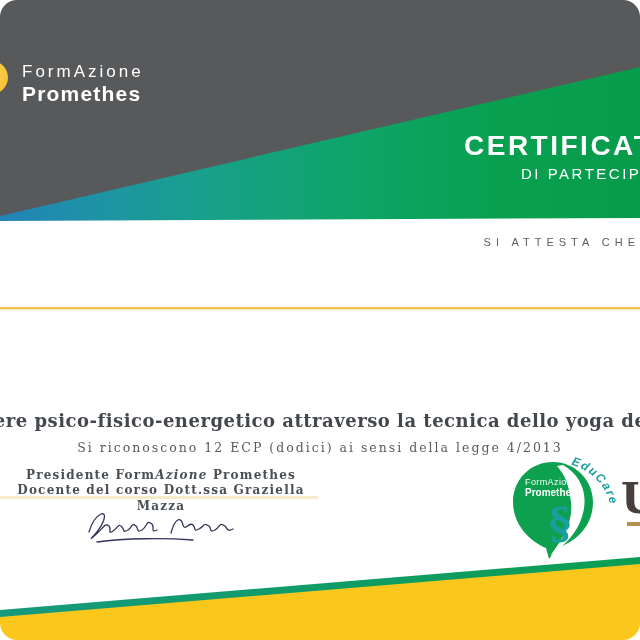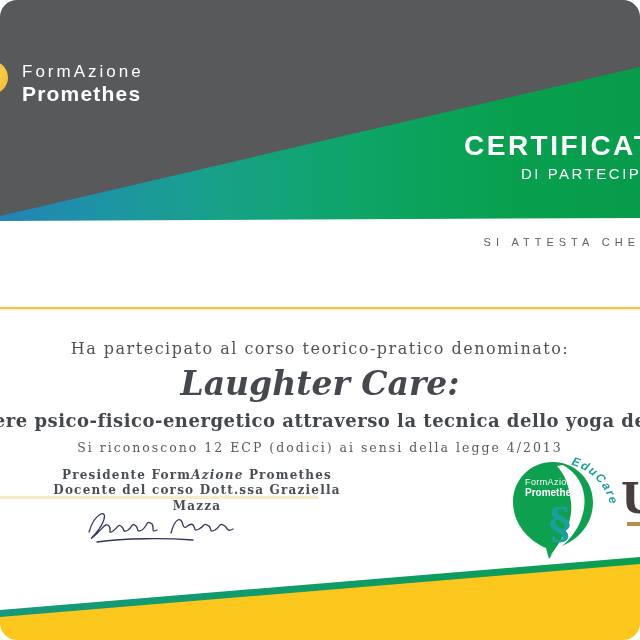--- a/index.html
+++ b/index.html
@@ -47,21 +47,21 @@
     font-size:16px;letter-spacing:1.5px;color:#4d5358;}
   .course-title{position:absolute;top:364px;left:0;width:100%;text-align:center;
     font-size:33px;font-weight:700;font-style:italic;color:#45494e;}
   .course-subtitle{position:absolute;top:410px;left:50%;transform:translateX(-50%);
     white-space:nowrap;font-size:18px;font-weight:700;letter-spacing:.5px;color:#44484d;}
   .ecp-line{position:absolute;top:433px;left:0;width:100%;text-align:center;
     font-size:12.5px;letter-spacing:2px;color:#565b60;margin-top:7px;}
 
   
   .sig-block{position:absolute;left:0;top:468px;width:322px;text-align:center;
-    font-size:12px;font-weight:700;letter-spacing:1.2px;color:#4a4f54;line-height:1.28;padding-left:36px;}
+    font-size:12px;font-weight:700;letter-spacing:1.2px;color:#4a4f54;line-height:1.28;}
   .sig-block .it{font-style:italic;}
   .pale-rule{position:absolute;top:496px;left:0;width:318px;height:3px;background:var(--pale-gold-line);}
   .signature{position:absolute;left:75px;top:502px;width:175px;height:52px;}
 
   
   .balloon{position:absolute;left:503px;top:450px;width:118px;height:120px;}
 
   
   .partial-logo{position:absolute;left:621px;top:478px;width:40px;height:50px;
     font-family:"DejaVu Serif",serif;font-weight:700;font-size:42px;color:#473f3e;line-height:1;}
@@ -91,22 +91,20 @@
   <div class="cert-heading">
     <div class="ch1">CERTIFICATO</div>
     <div class="ch2">DI PARTECIPAZIONE</div>
   </div>
 
   <div class="attest">SI ATTESTA CHE</div>
 
 
   <div class="gold-rule"></div>
 
-  <div class="course-intro">Ha partecipato al corso teorico-pratico denominato:</div>
-  <div class="course-title">Laughter Care:</div>
   <div class="course-subtitle">Il benessere psico-fisico-energetico attraverso la tecnica dello yoga della risata</div>
   <div class="ecp-line">Si riconoscono 12 ECP (dodici) ai sensi della legge 4/2013</div>
 
   <div class="sig-block">
     <div><span>Presidente Form</span><span class="it">Azione</span><span> Promethes</span></div>
     <div>Docente del corso Dott.ssa Graziella Mazza</div>
   </div>
   <div class="pale-rule"></div>
 
   <svg class="signature" viewBox="0 0 175 52" aria-hidden="true">

